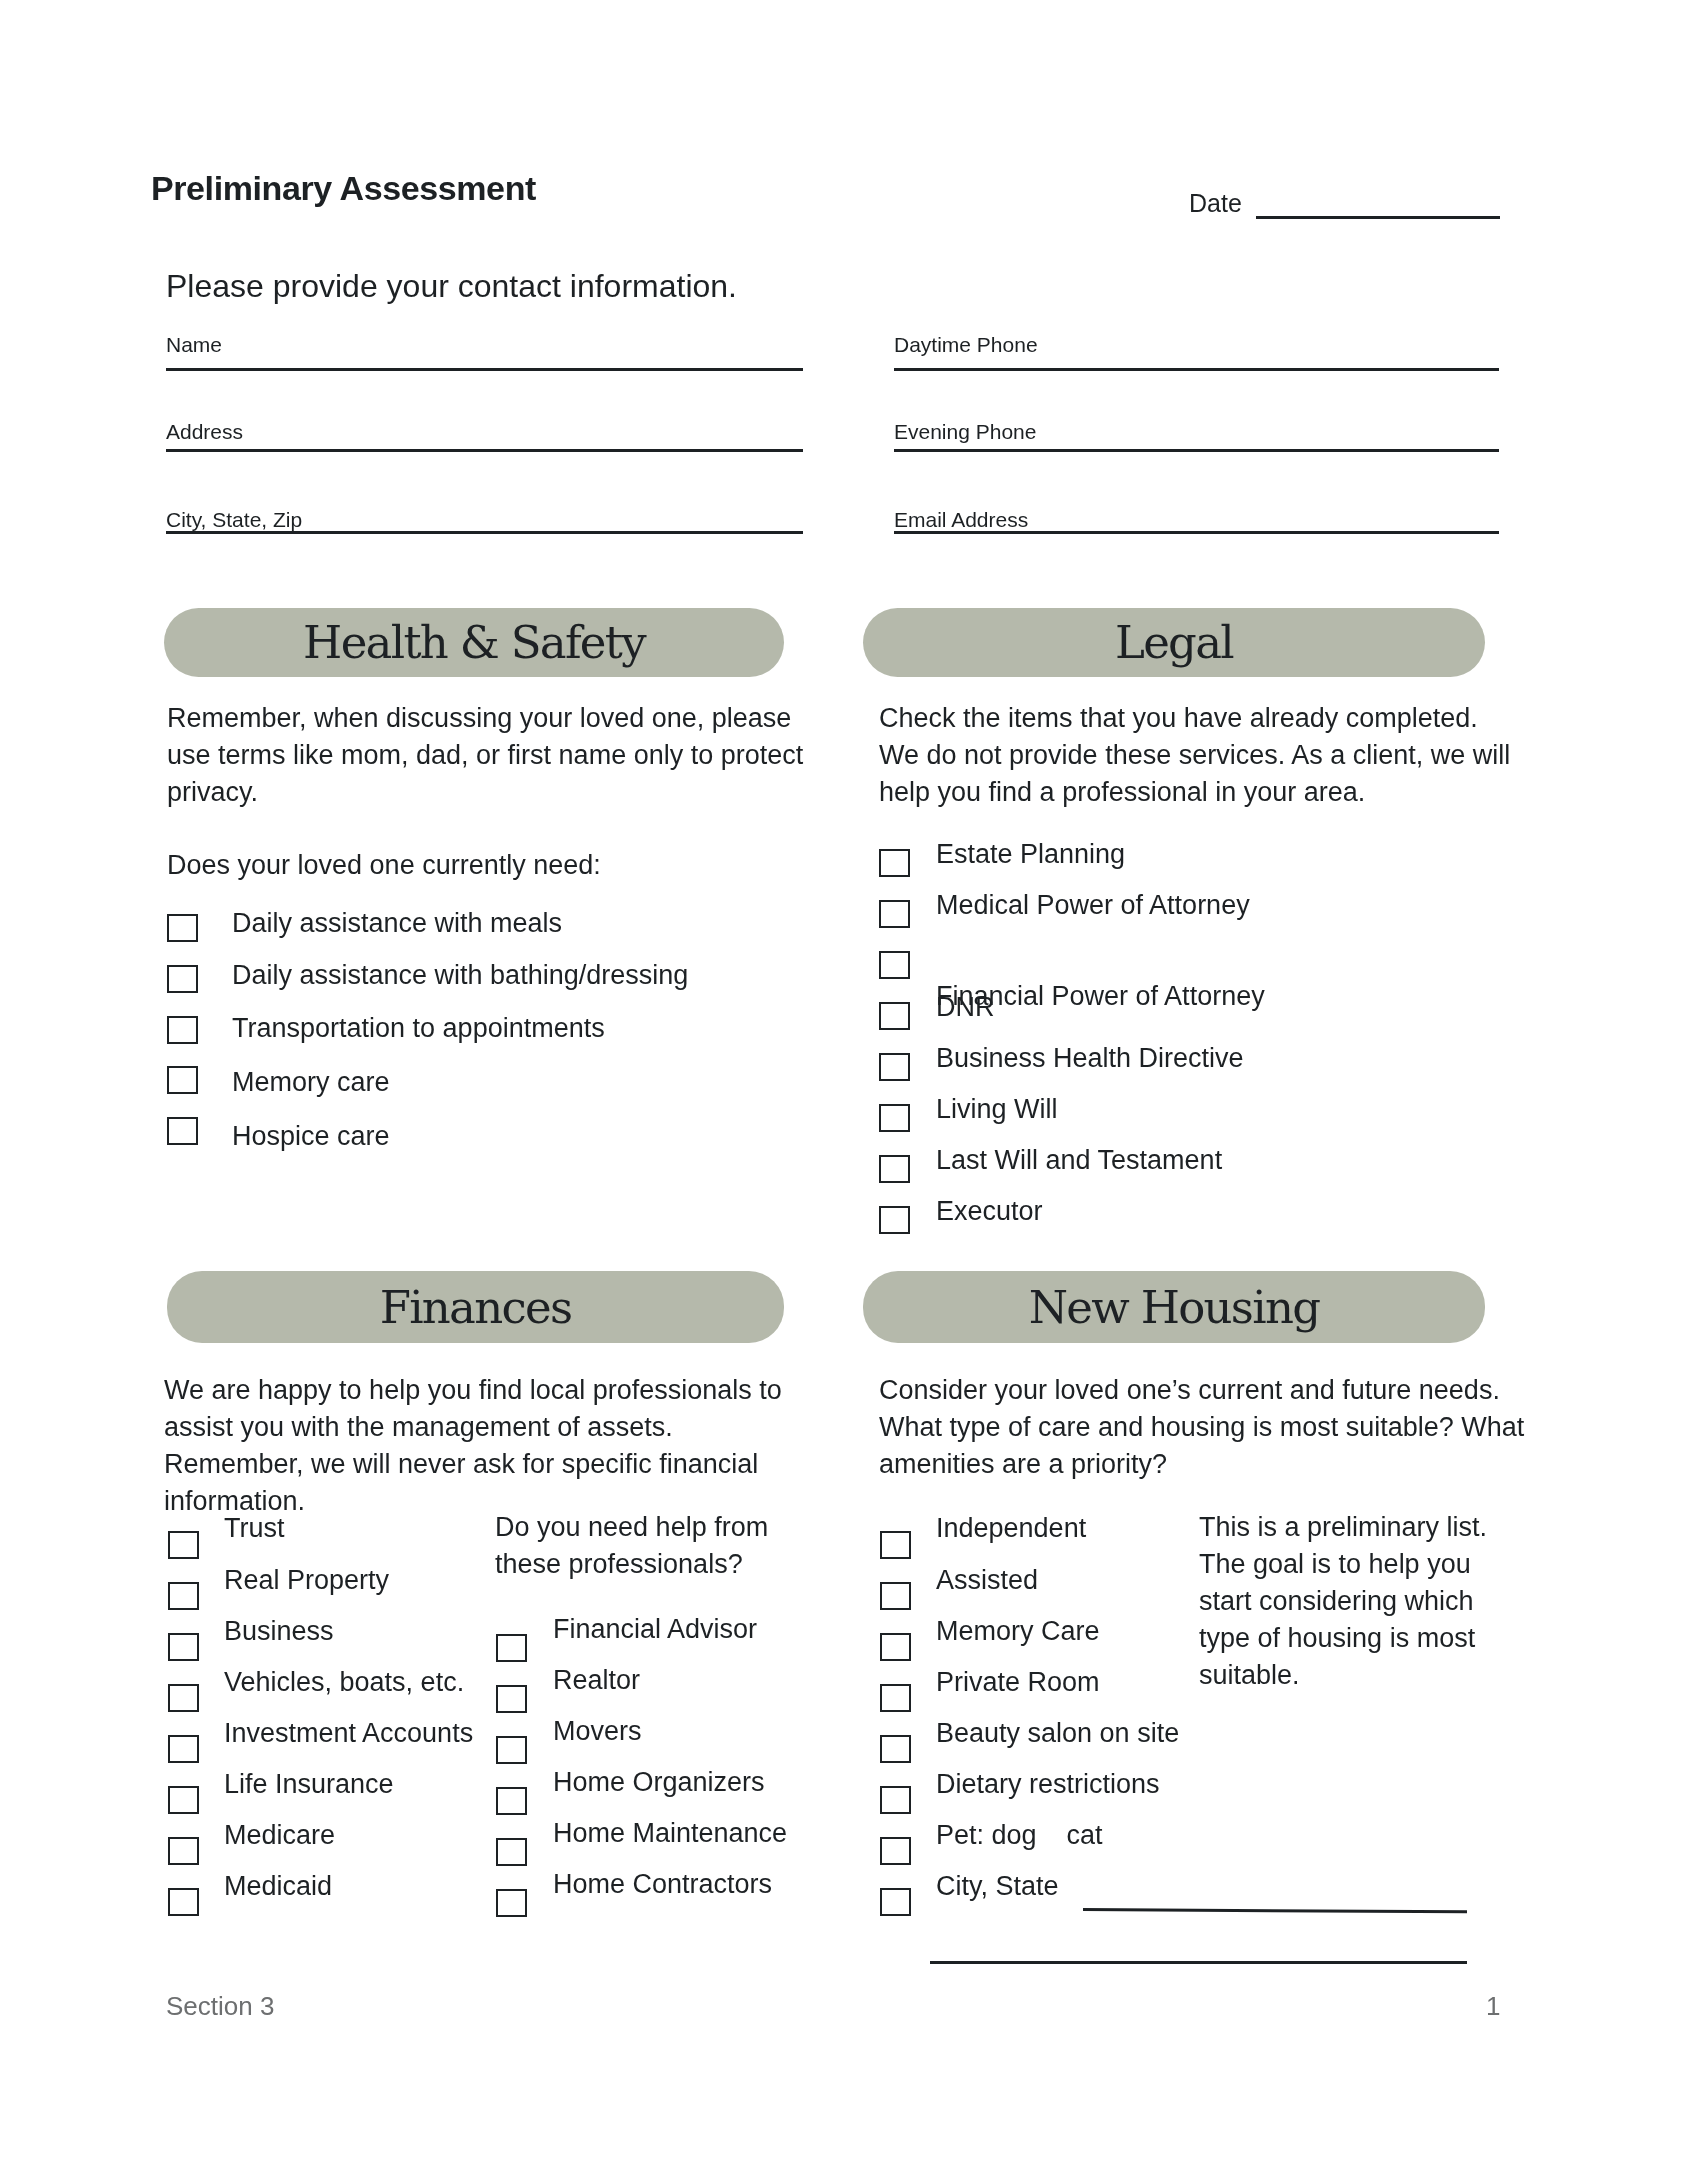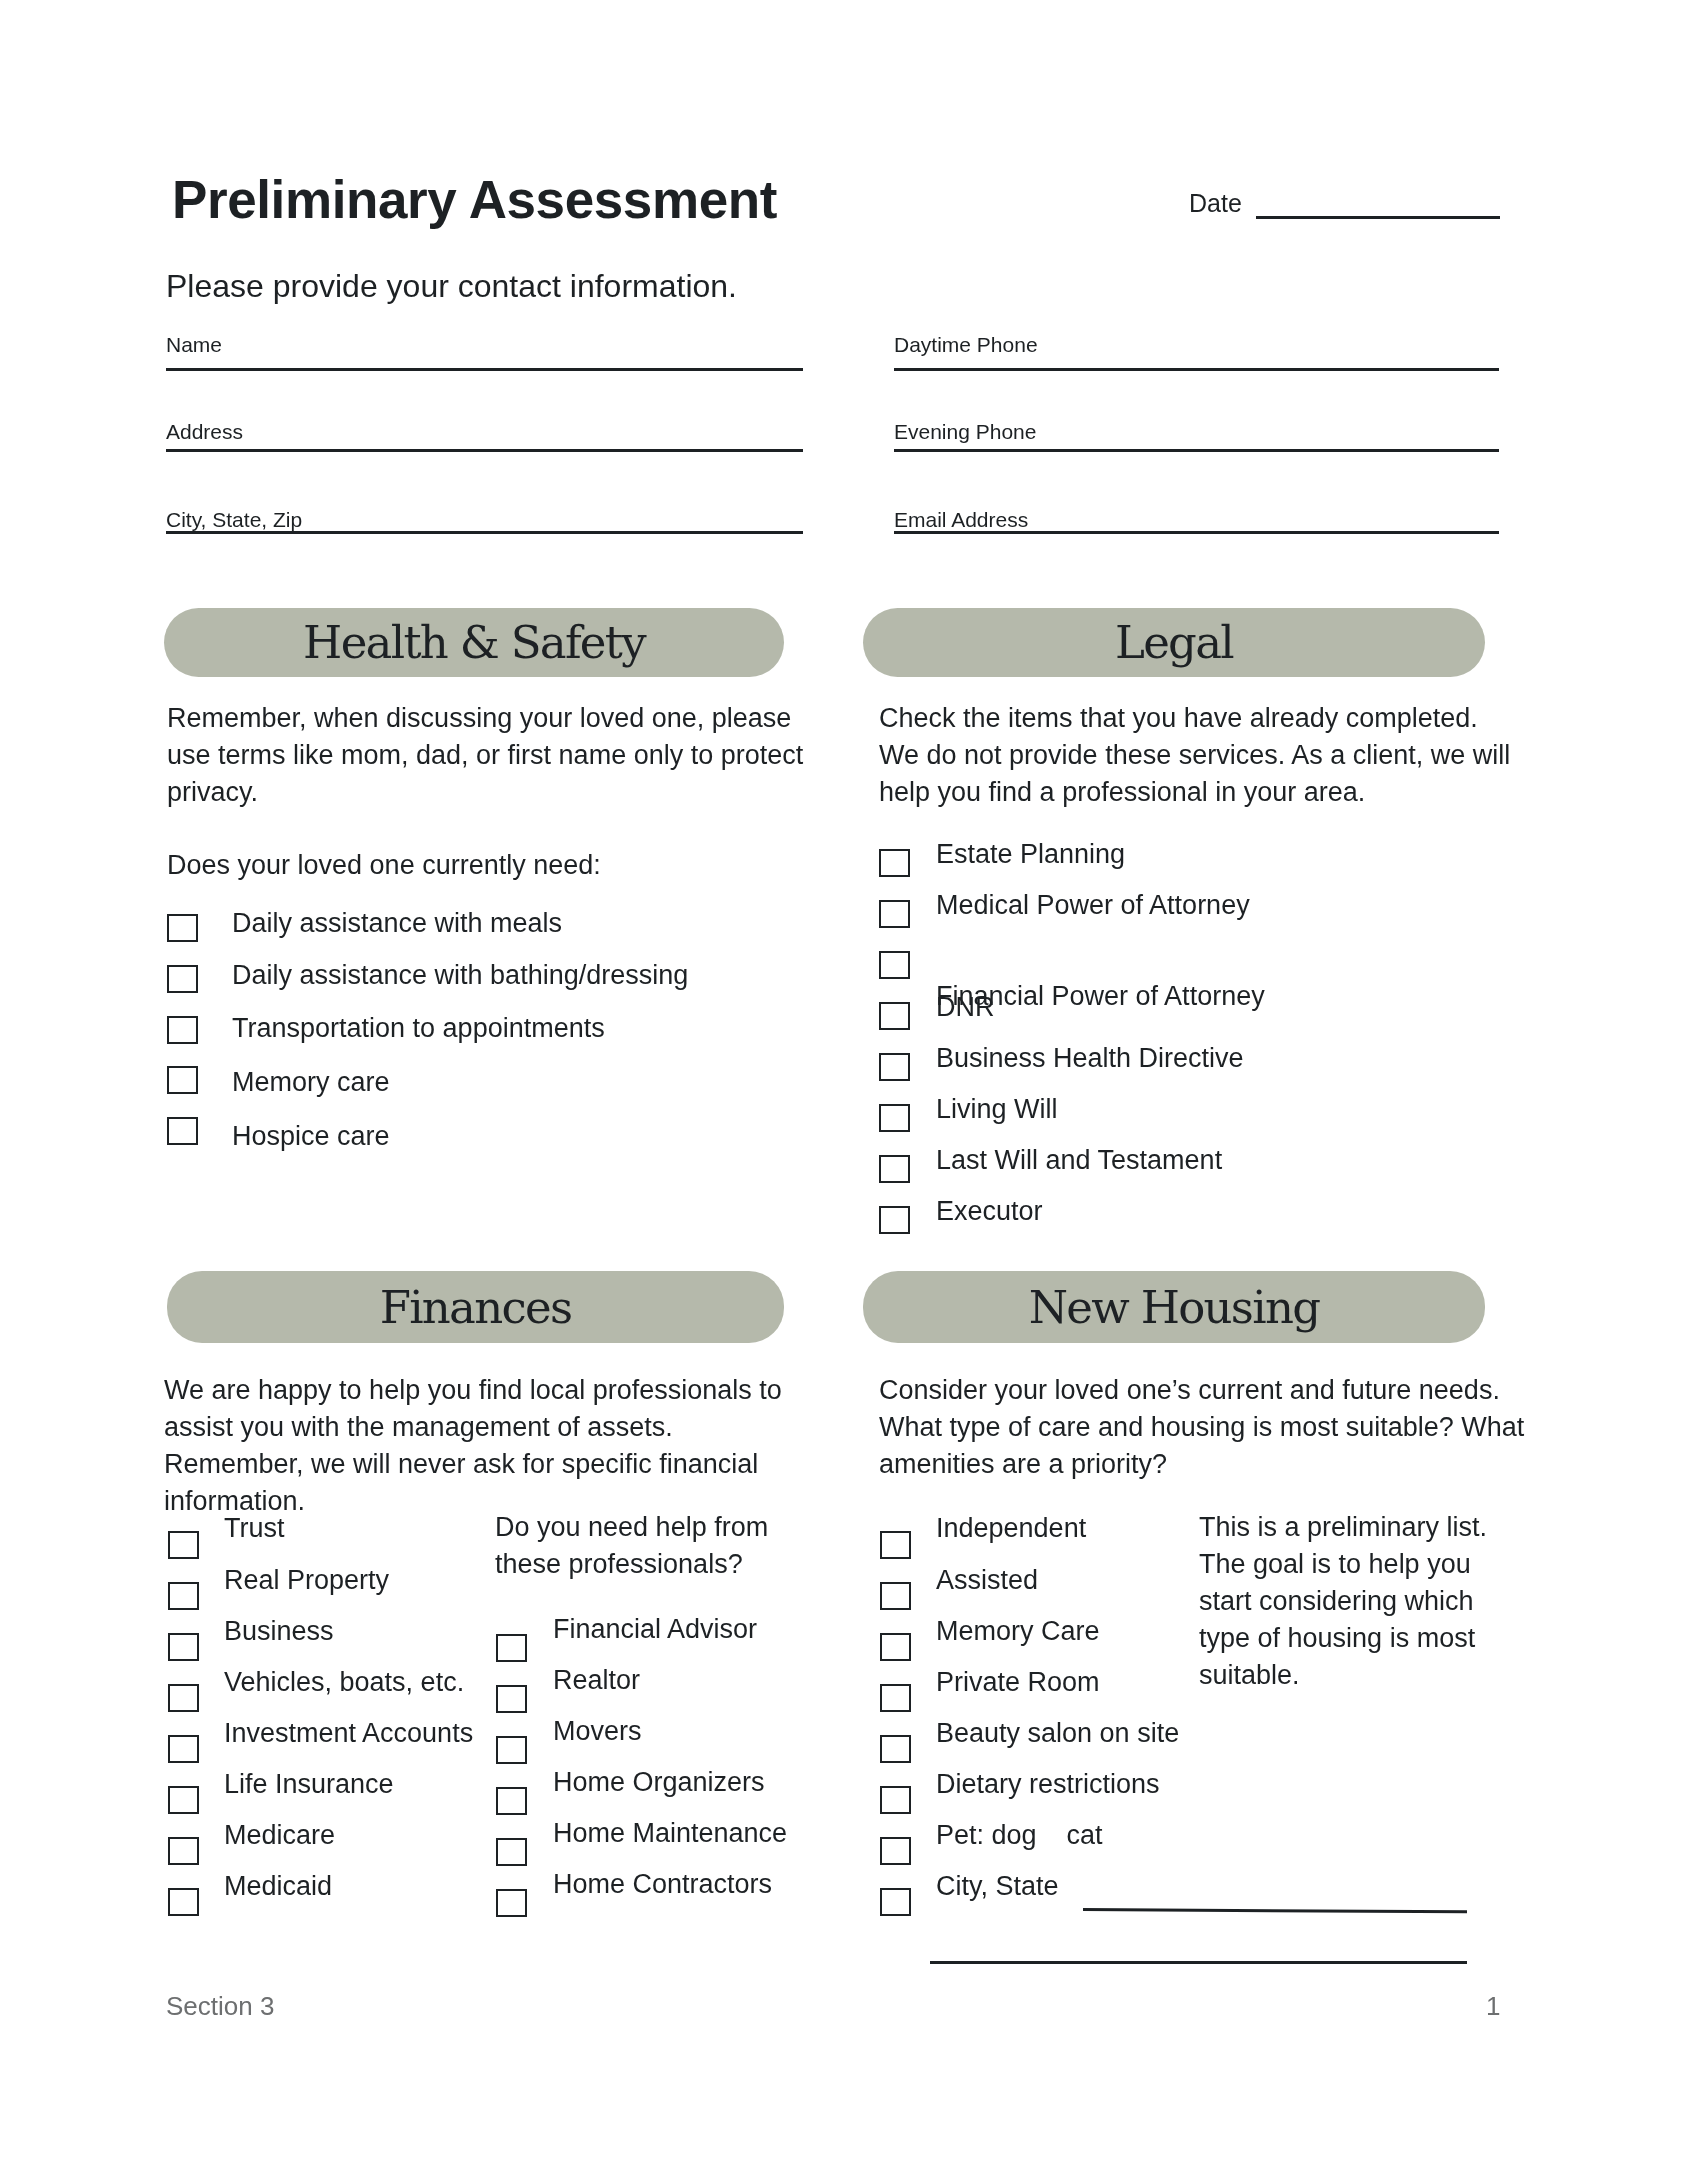--- a/index.html
+++ b/index.html
@@ -1,19 +1,19 @@
 <!DOCTYPE html>
 <html style="font-size:14px"><head>
 <meta charset="utf-8">
 <style>
   html, body { margin: 0; padding: 0; background: #ffffff; }
   body { width: 1683px; height: 2177px; position: relative; overflow: hidden;
          font-family: "Liberation Sans", "DejaVu Sans", sans-serif; color: #1d2124; }
   .abs { position: absolute; }
-  .title { left: 172px; top: 169px; font-size: 53px; font-weight: bold; letter-spacing: -0.4px; white-space: nowrap; }
+  .title { left: 151px; top: 169px; font-size: 34px; font-weight: bold; letter-spacing: -0.4px; white-space: nowrap; }
   .date-label { left: 1189px; top: 189px; font-size: 25px; }
   .date-line { left: 1256px; top: 216px; width: 244px; height: 2.6px; background: #1d2124; }
   .intro { left: 166px; top: 268px; font-size: 32px; white-space: nowrap; }
   .field { position: absolute; }
   .field .lbl { position: absolute; left: 0; font-size: 21px; white-space: nowrap; }
   .field .line { position: absolute; left: 0; right: 0; height: 2.6px; background: #1d2124; }
   .pill { position: absolute; background: #b5b9ab; border-radius: 35px; display: flex; align-items: center; justify-content: center; }
   .pill span { font-family: "DejaVu Serif", "Liberation Serif", serif; font-size: 45px; letter-spacing: -1.7px; color: #1d2124; white-space: nowrap; }
   .para { position: absolute; font-size: 27px; line-height: 37px; }
   .chk { position: absolute; width: 31px; height: 28px; border: 2.6px solid #1d2124; box-sizing: border-box; background: #fff; cursor: pointer; }

